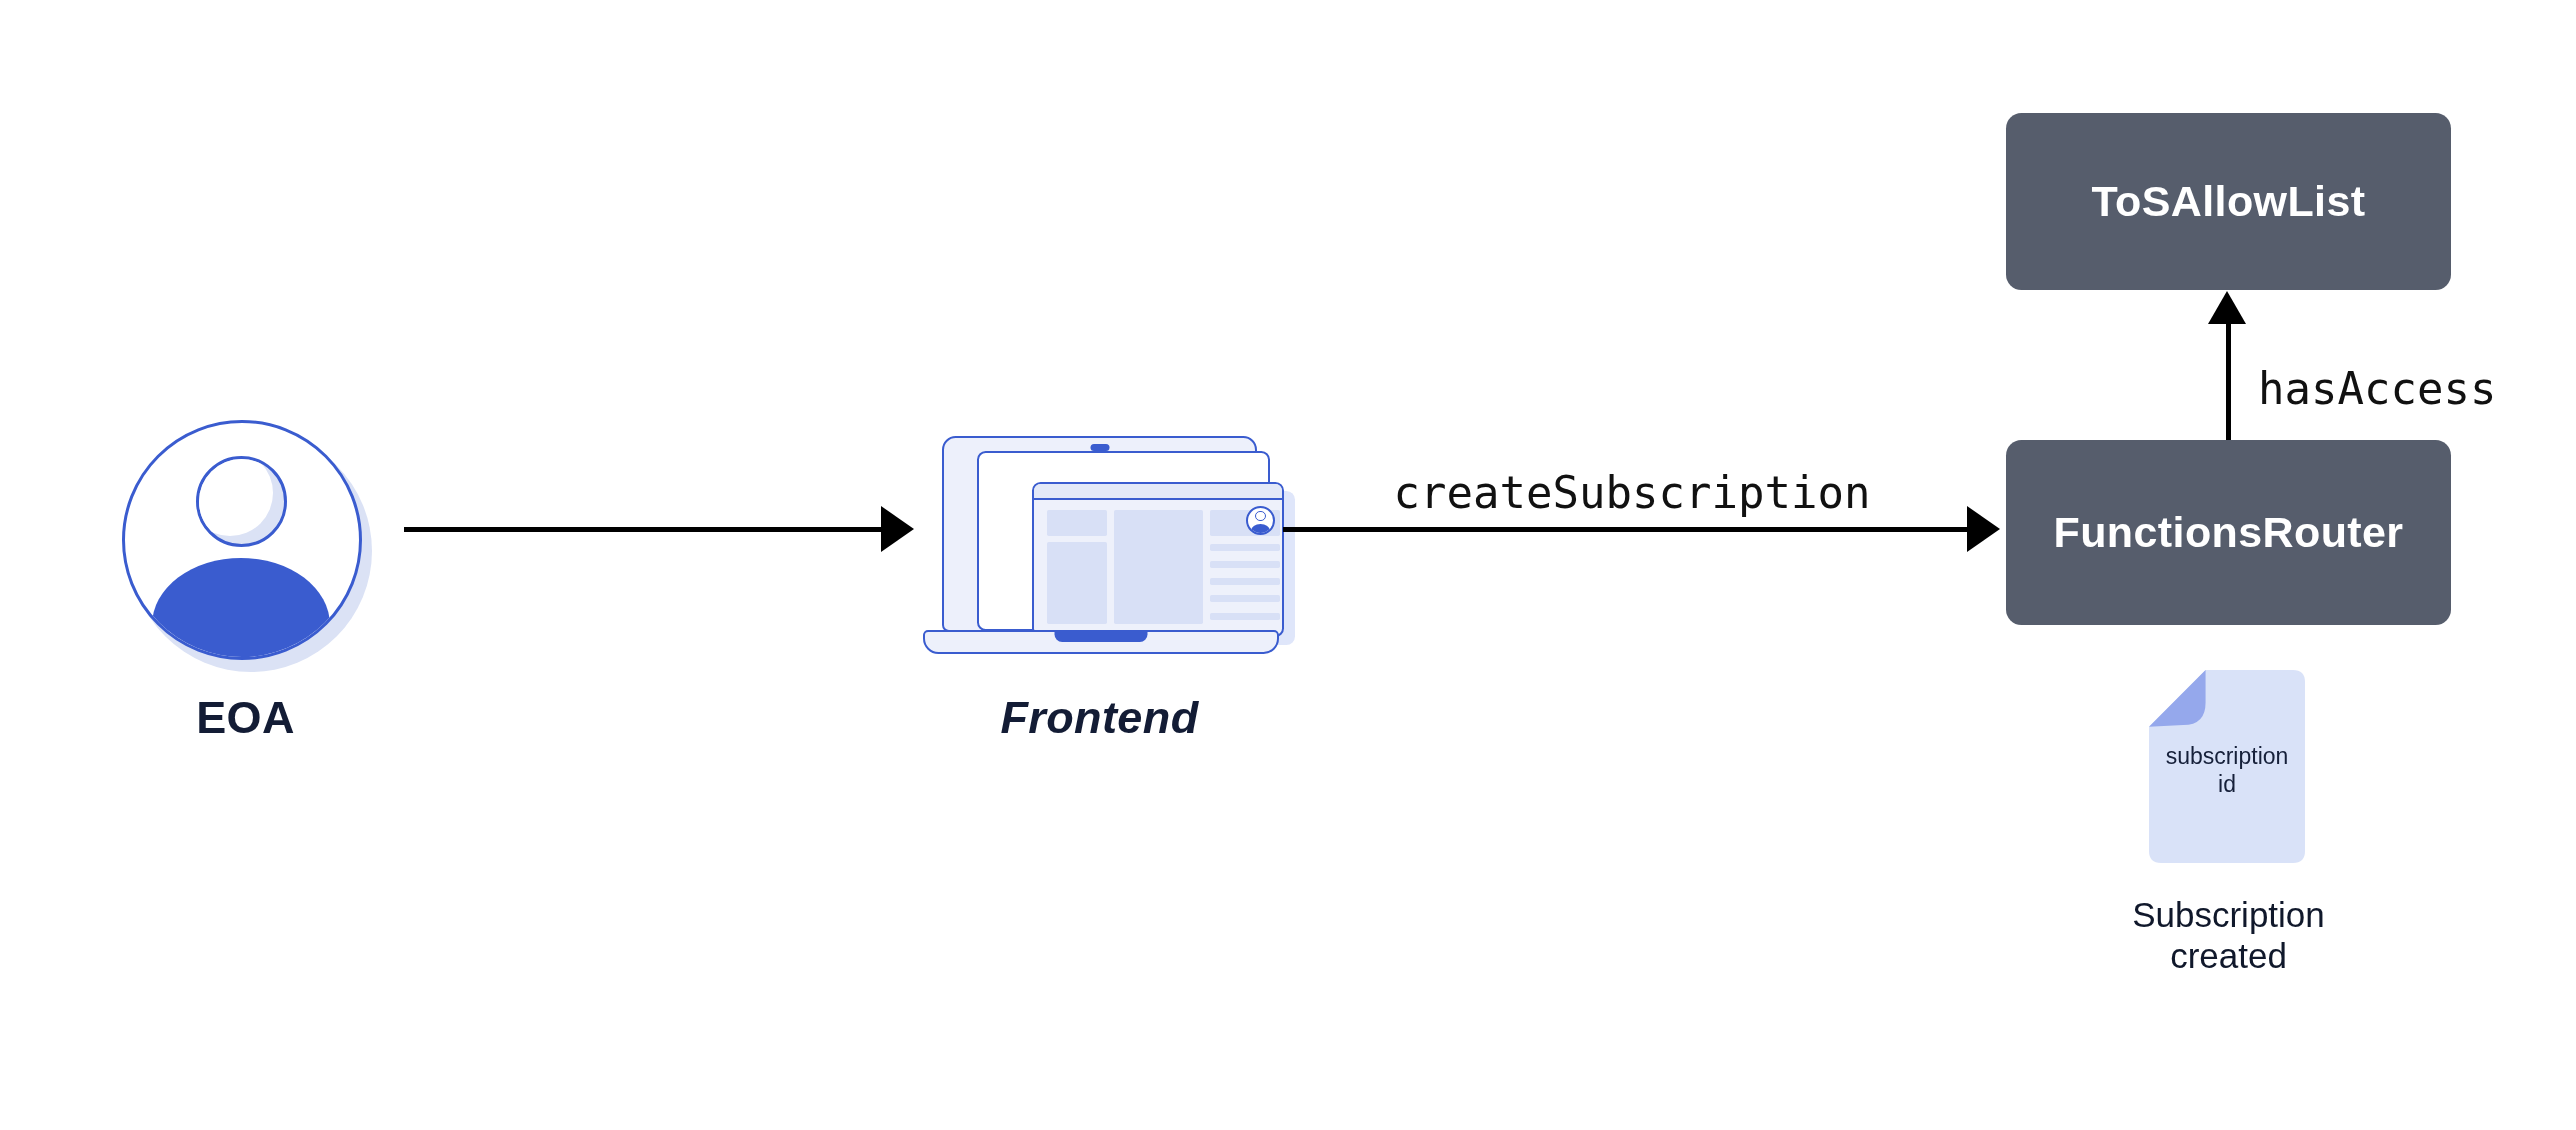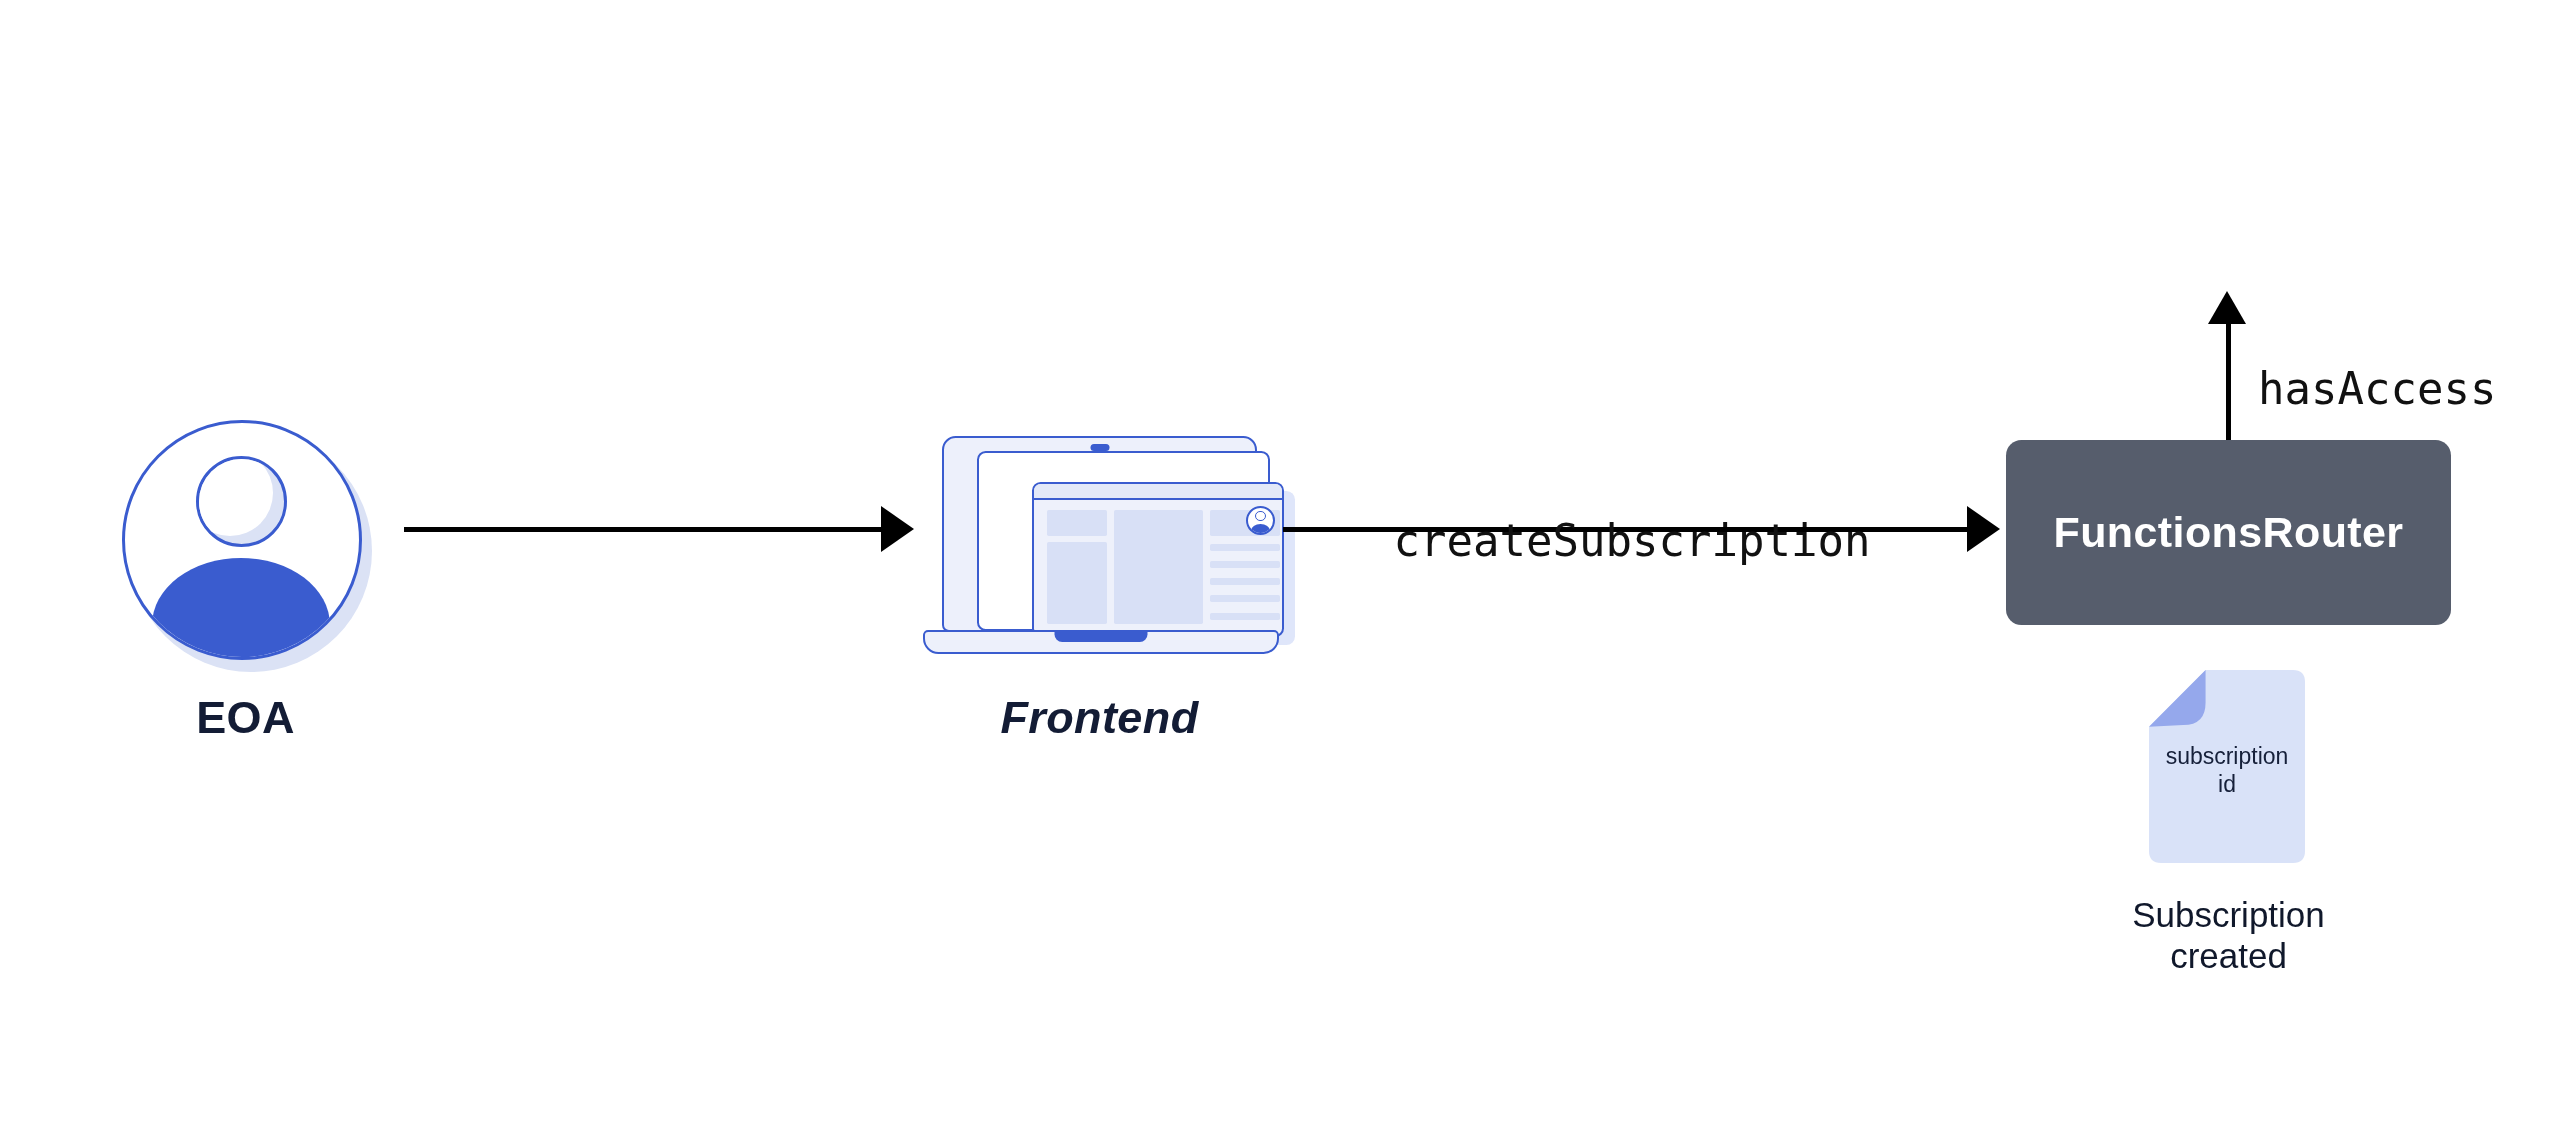--- a/index.html
+++ b/index.html
@@ -98,30 +98,33 @@
       </div>
     </div>
     <div class="lt-base">
       <div class="lt-notch"></div>
     </div>
   </div>
   <div class="abs node-label" style="left:971px;top:692px;width:257px;font-style:italic;">Frontend</div>
 
   <div class="abs h-line" style="left:1283px;top:527px;width:685px;"></div>
   <div class="abs head-right" style="left:1967px;top:506px;"></div>
-  <div class="abs mono-label" style="left:1375px;top:467px;width:514px;text-align:center;margin-top:48px;">createSubscription</div>
+  <div class="abs mono-label" style="left:1375px;top:467px;width:514px;text-align:center;">createSubscription</div>
 
   <div class="abs contract-box" style="left:2006px;top:440px;">
     <span class="box-label">FunctionsRouter</span>
   </div>
 
   <div class="abs v-line" style="left:2226px;top:322px;height:118px;"></div>
   <div class="abs head-up" style="left:2208px;top:291px;"></div>
   <div class="abs mono-label" style="left:2258px;top:363px;">hasAccess</div>
 
+  <div class="abs contract-box" style="left:2006px;top:113px;height:177px;">
+    <span class="box-label">ToSAllowList</span>
+  </div>
 
   <svg class="abs" style="left:2149px;top:670px;" width="156" height="193" viewBox="0 0 182 225">
     <path d="M66,0 H168 Q182,0 182,14 V211 Q182,225 168,225 H14 Q0,225 0,211 V66 Z" fill="#d9e2f8"></path>
     <path d="M66,0 V38 Q66,64 40,64 L0,66 Z" fill="#95a8ec"></path>
   </svg>
   <div class="abs doc-text">
     <div>subscription</div>
     <div>id</div>
   </div>
   <div class="abs caption">

